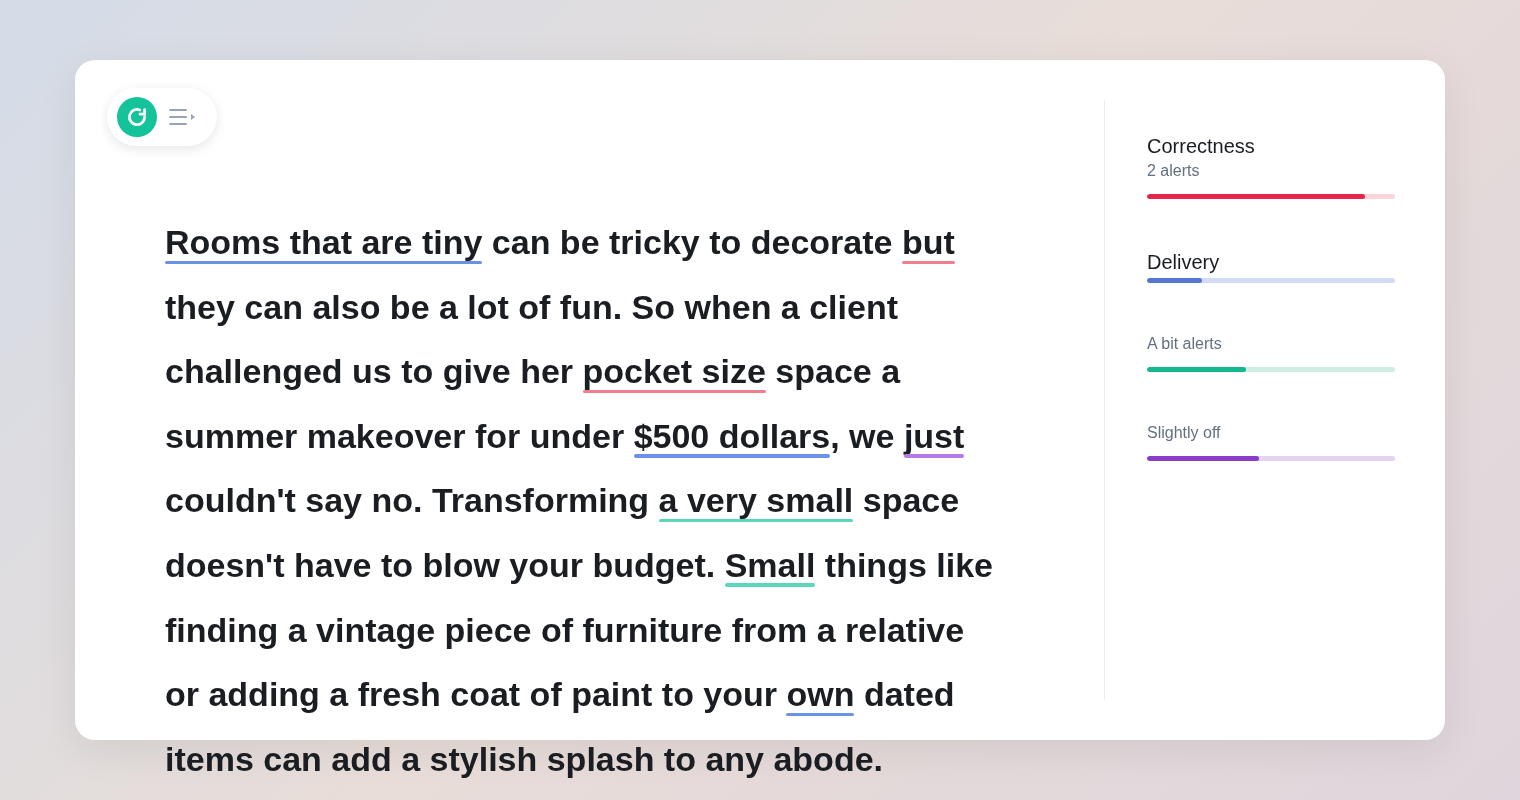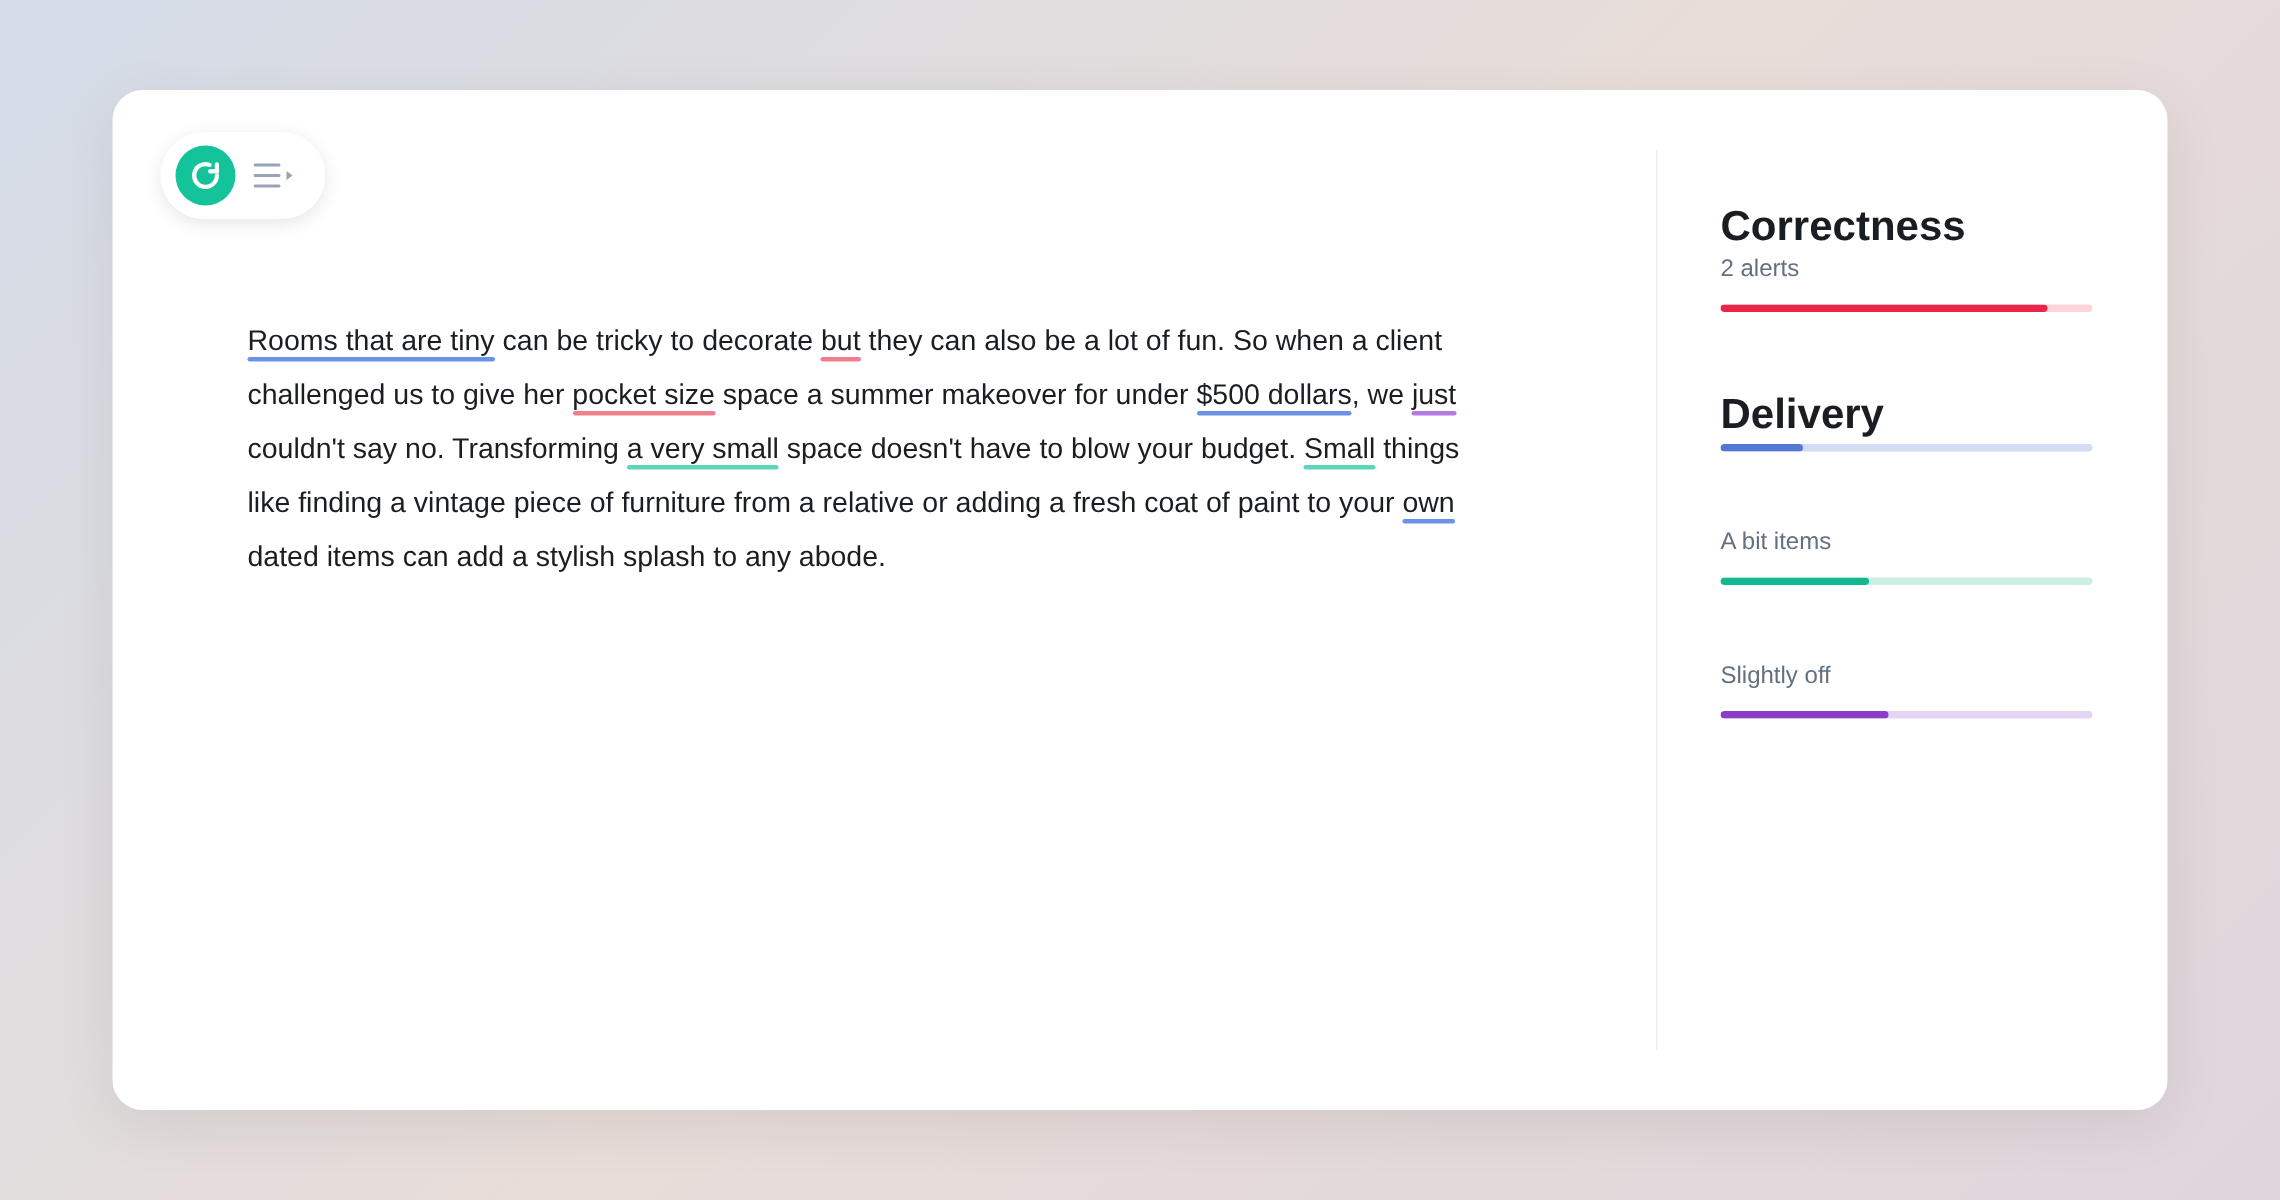--- a/index.html
+++ b/index.html
@@ -47,23 +47,23 @@
     }
     .sidebar-toggle svg { width: 28px; height: 20px; }
 
     .editor-pane {
       flex: 1;
       padding: 150px 40px 0 90px;
       color: #1a1d21;
     }
     .editor-text {
       max-width: 830px;
-      font-size: 19px;
+      font-size: 34px;
       line-height: 1.9;
-      font-weight: 400;
+      font-weight: 700;
     }
     .ul { position: relative; }
     .ul::after {
       content: "";
       position: absolute;
       left: 0; right: 0;
       bottom: -3px;
       height: 3.5px;
       border-radius: 3px;
     }
@@ -77,22 +77,22 @@
       background: #ededed;
       margin: 40px 0;
     }
 
     .sidebar {
       width: 340px;
       padding: 75px 50px 0 42px;
     }
     .metric { margin-bottom: 52px; cursor: pointer; }
     .metric-title {
-      font-size: 28px;
-      font-weight: 700;
+      font-size: 20px;
+      font-weight: 400;
       color: #1a1d21;
       margin-bottom: 4px;
     }
     .metric-sub {
       font-size: 16px;
       color: #62707f;
       font-weight: 400;
       margin-bottom: 14px;
     }
     .bar {
@@ -152,21 +152,21 @@
           <div class="fill" style="width: 88%;"></div>
         </div>
       </div>
       <div class="metric">
         <div class="metric-title">Delivery</div>
         <div class="bar bar-blue">
           <div class="fill" style="width: 22%;"></div>
         </div>
       </div>
       <div class="metric">
-        <div class="metric-sub">A bit items</div>
+        <div class="metric-sub">A bit alerts</div>
         <div class="bar bar-teal">
           <div class="fill" style="width: 40%;"></div>
         </div>
       </div>
       <div class="metric">
         <div class="metric-sub">Slightly off</div>
         <div class="bar bar-purple">
           <div class="fill" style="width: 45%;"></div>
         </div>
       </div>

